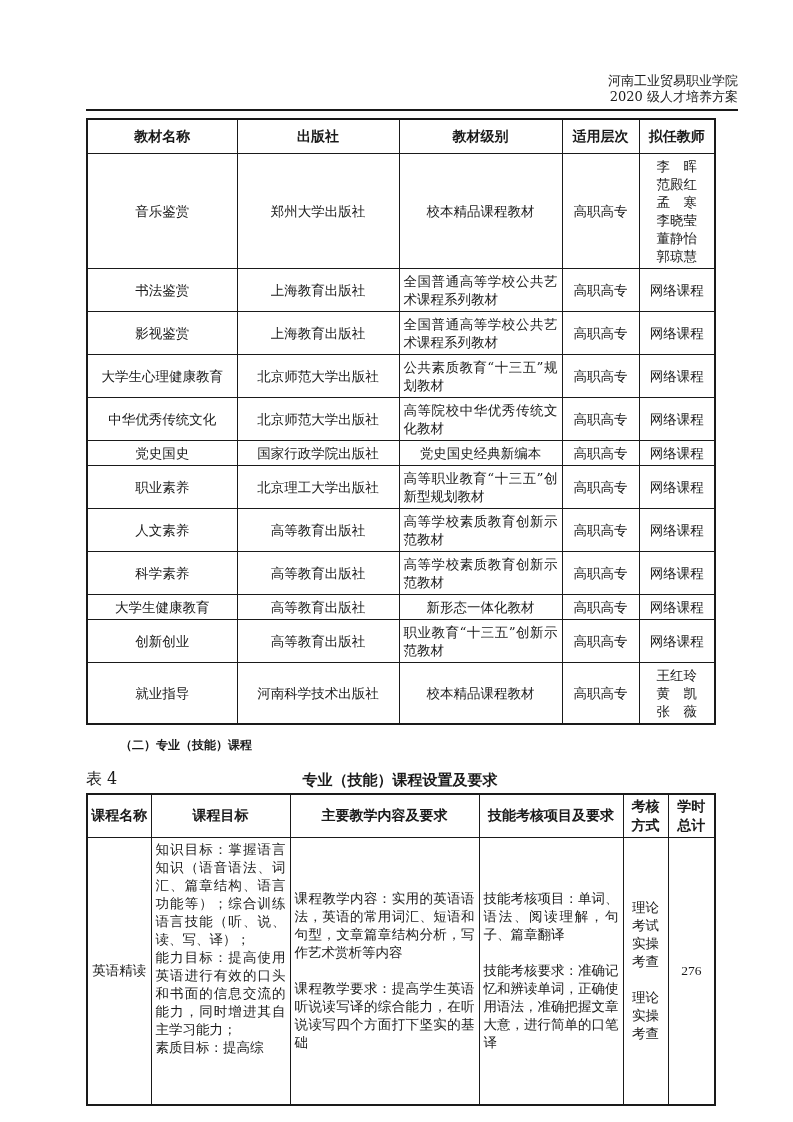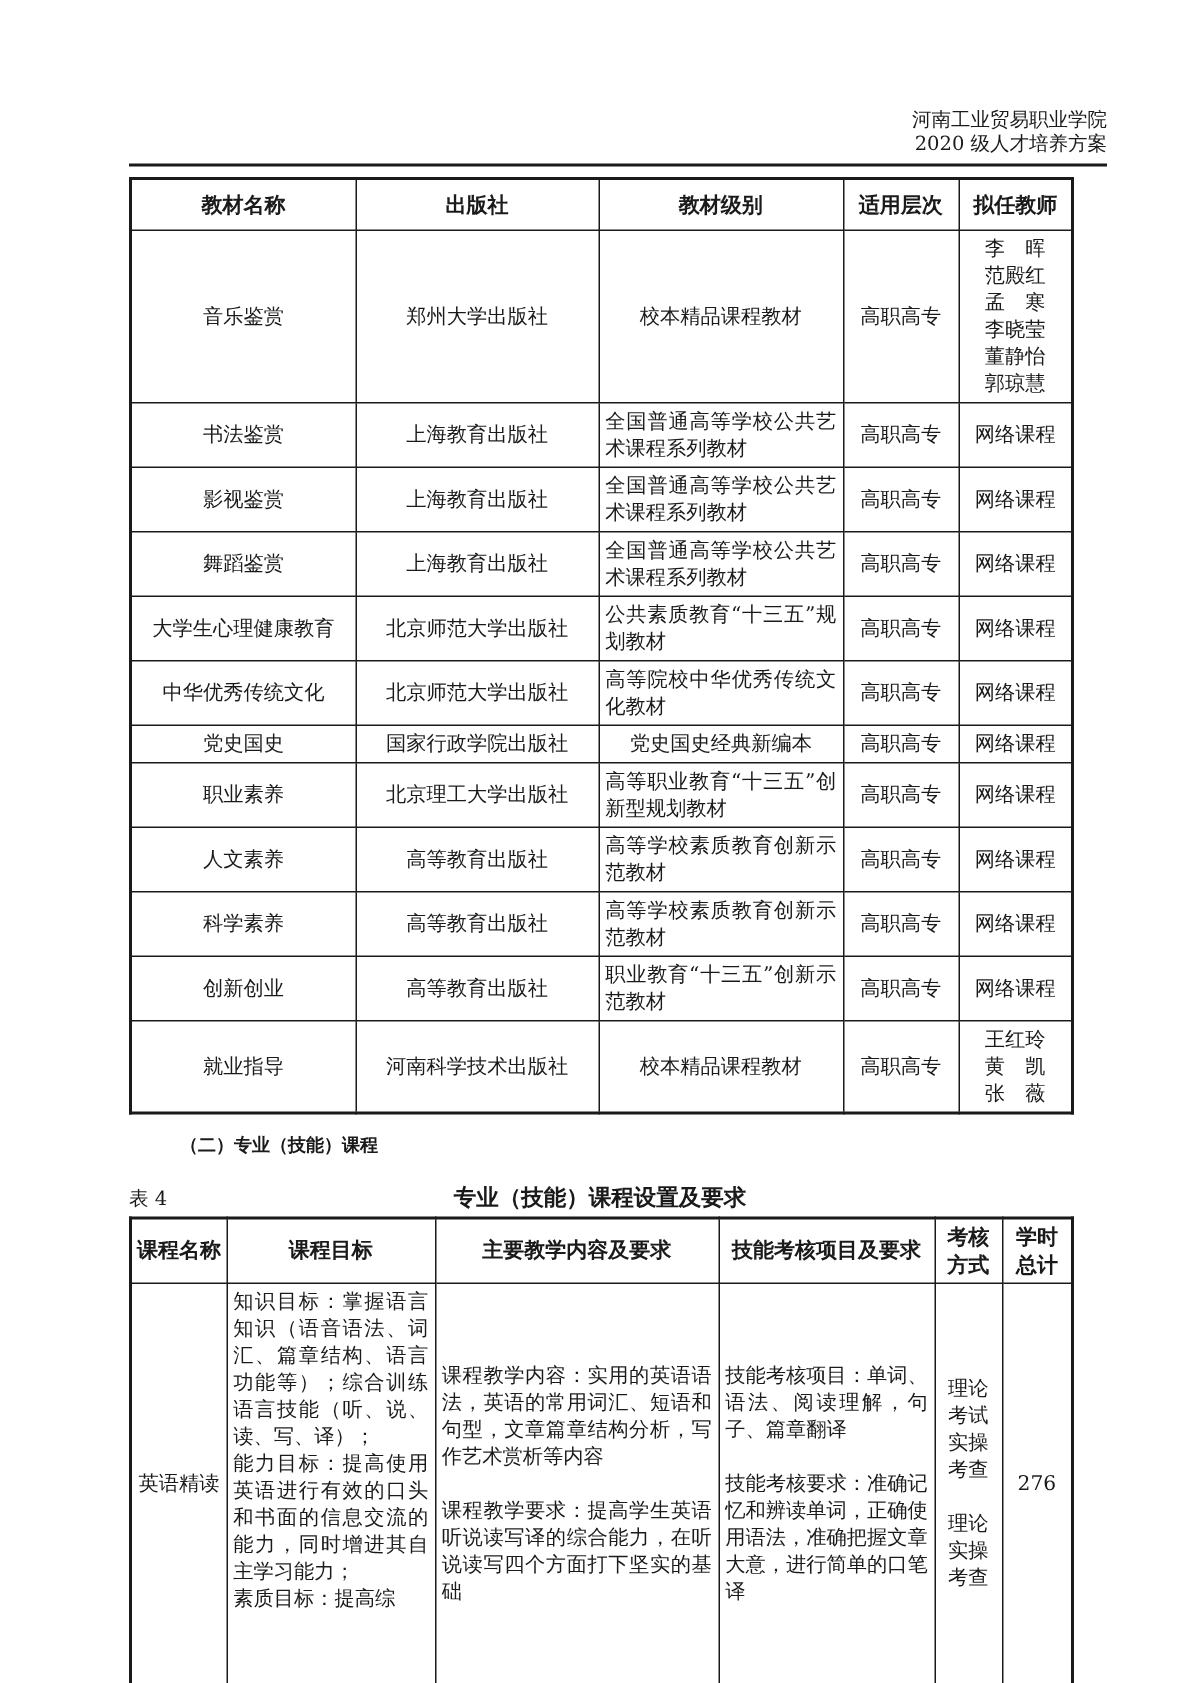--- a/index.html
+++ b/index.html
@@ -41,31 +41,31 @@
   .t1 td { white-space:pre-line; }
   .t1 td.just { text-align:justify; }
 
   
   .section-heading {
     margin:10px 0 0 34px;
     font-family:"Liberation Sans","DejaVu Sans",sans-serif;
     font-weight:bold; font-size:12px; line-height:20px;
   }
   .caption { position:relative; width:628px; margin-top:14px; height:21px; }
-  .caption .label { position:absolute; left:0; bottom:0; font-size:13px; }
+  .caption .label { position:absolute; left:0; bottom:0; font-size:16px; }
   .caption .title {
     position:absolute; left:0; right:0; bottom:0; text-align:center;
     font-family:"Liberation Sans","DejaVu Sans",sans-serif;
     font-weight:bold; font-size:15px;
   }
 
   
   .t2 { margin-top:3px; }
   .t2 thead th { height:43px; line-height:19px; padding:2px 2px; }
-  .t2 tbody td { height:268px; }
+  .t2 tbody td { height:268px;font-family:Liberation Serif, serif; }
   .t2 td.obj {
     vertical-align:top; text-align:justify; white-space:pre-line;
   }
   .t2 td.block {
     text-align:justify; white-space:pre-line;margin-top:24px;
   }
   .t2 td.method { white-space:pre-line; padding:3px 2px; }
 
   
   .footer {
@@ -122,27 +122,20 @@
           <td>网络课程</td>
         </tr>
         <tr>
           <td>影视鉴赏</td>
           <td>上海教育出版社</td>
           <td class="just">全国普通高等学校公共艺术课程系列教材</td>
           <td>高职高专</td>
           <td>网络课程</td>
         </tr>
         <tr>
-          <td>舞蹈鉴赏</td>
-          <td>上海教育出版社</td>
-          <td class="just">全国普通高等学校公共艺术课程系列教材</td>
-          <td>高职高专</td>
-          <td>网络课程</td>
-        </tr>
-        <tr>
           <td>大学生心理健康教育</td>
           <td>北京师范大学出版社</td>
           <td class="just">公共素质教育“十三五”规划教材</td>
           <td>高职高专</td>
           <td>网络课程</td>
         </tr>
         <tr>
           <td>中华优秀传统文化</td>
           <td>北京师范大学出版社</td>
           <td class="just">高等院校中华优秀传统文化教材</td>
@@ -167,20 +160,27 @@
           <td>人文素养</td>
           <td>高等教育出版社</td>
           <td class="just">高等学校素质教育创新示范教材</td>
           <td>高职高专</td>
           <td>网络课程</td>
         </tr>
         <tr>
           <td>科学素养</td>
           <td>高等教育出版社</td>
           <td class="just">高等学校素质教育创新示范教材</td>
+          <td>高职高专</td>
+          <td>网络课程</td>
+        </tr>
+        <tr>
+          <td>大学生健康教育</td>
+          <td>高等教育出版社</td>
+          <td>新形态一体化教材</td>
           <td>高职高专</td>
           <td>网络课程</td>
         </tr>
         <tr>
           <td>创新创业</td>
           <td>高等教育出版社</td>
           <td class="just">职业教育“十三五”创新示范教材</td>
           <td>高职高专</td>
           <td>网络课程</td>
         </tr>

